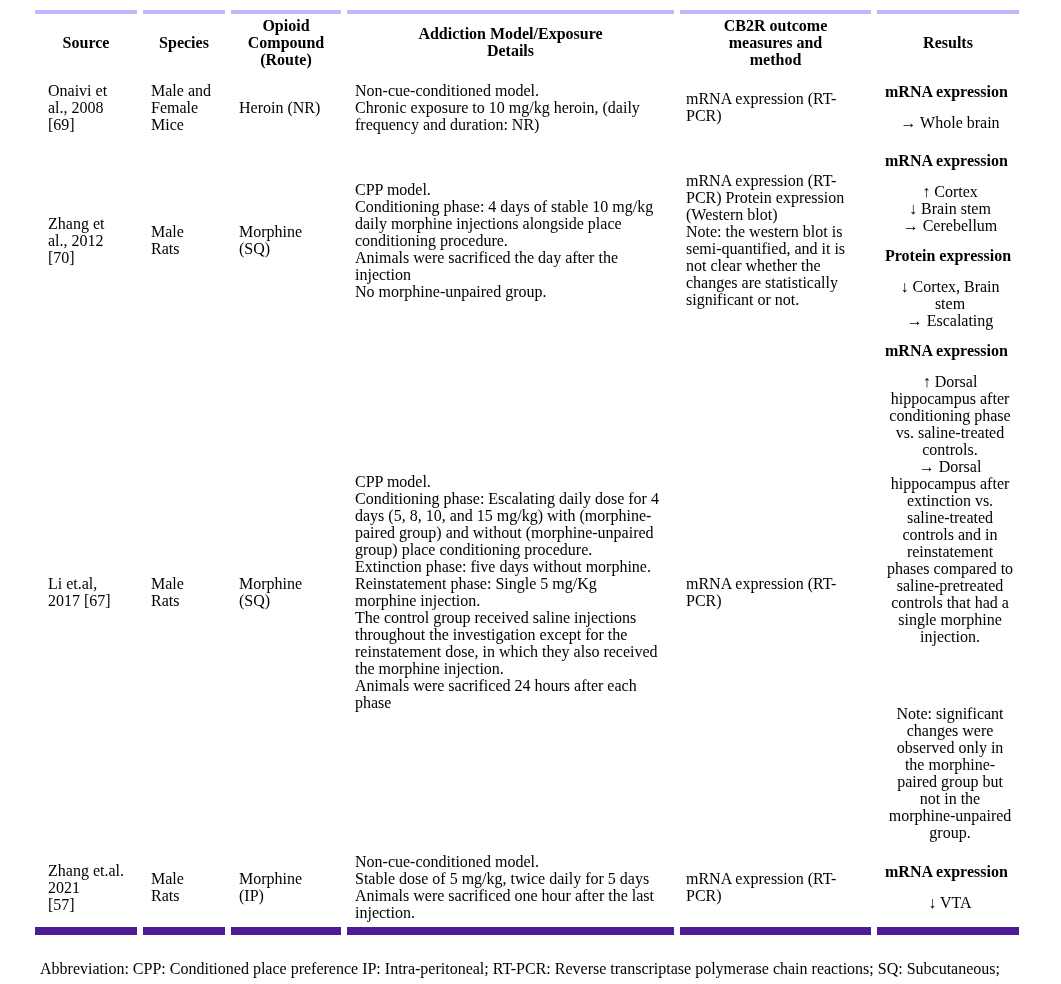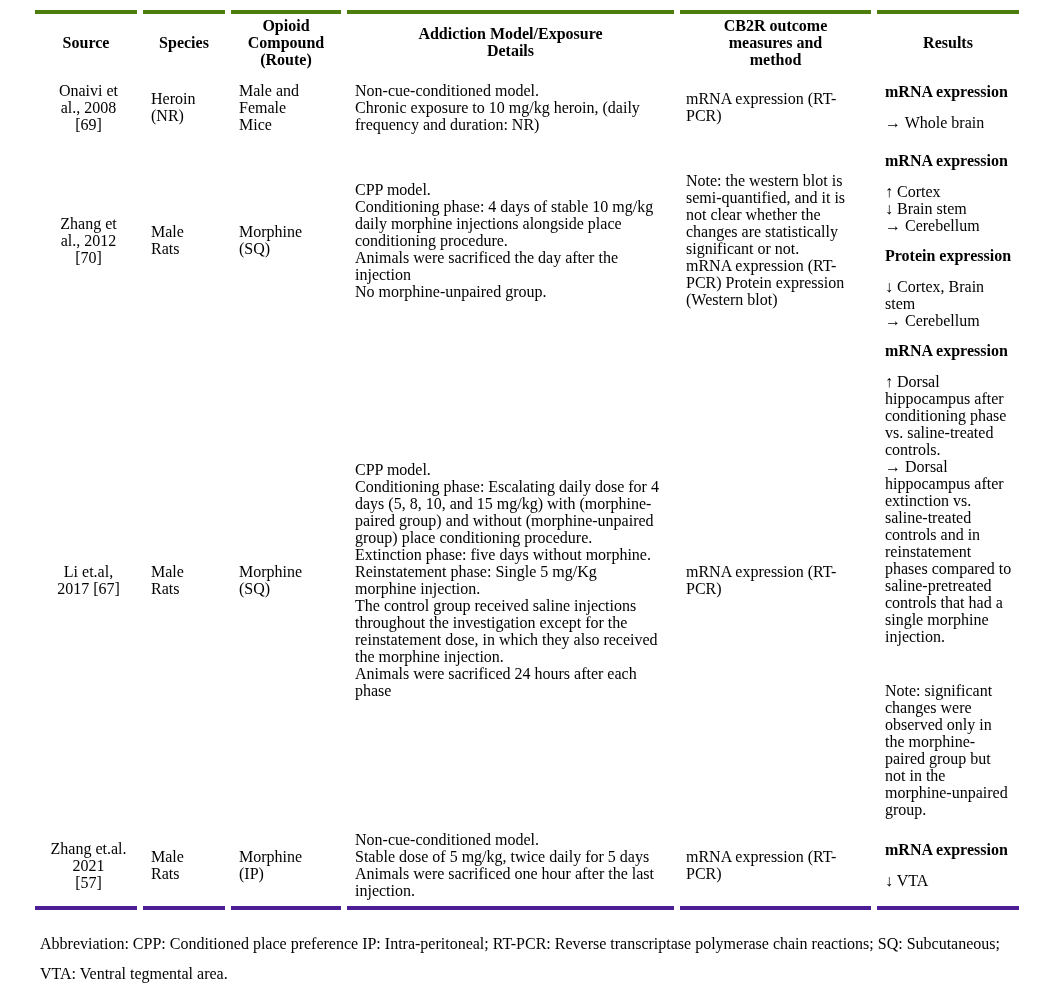--- a/index.html
+++ b/index.html
@@ -14,35 +14,35 @@
     display:grid;
     grid-template-columns:102px 82px 110px 327px 191px 142px;
     grid-template-rows:60px minmax(74px,auto) minmax(192px,auto) minmax(458px,auto) minmax(86px,auto);
     column-gap:6px;
   }
   .cell{
     display:flex;flex-direction:column;justify-content:center;
     padding:6px 8px;box-sizing:border-box;
   }
   .h{
-    border-top:4px solid #4d7c0f;
+    border-top:4px solid #c4b5fd;
     font-weight:bold;text-align:center;white-space:pre-line;
   }
-  .bb{border-bottom:4px solid #4c1d95;}
-  .src{padding-left:13px;white-space:pre-line;text-align:center;}
+  .bb{border-bottom:8px solid #4c1d95;}
+  .src{padding-left:13px;white-space:pre-line;}
   .sp{white-space:pre-line;}
   .op{white-space:pre-line;}
   .det p,.out p{margin:0;}
   .det{padding-right:12px;}
   .out{padding-left:6px;font-family:Liberation Serif, serif;}
   .res{padding-left:8px;padding-right:4px;}
   .rh{font-weight:bold;text-align:left;margin:0 0 14px 0;}
-  .rl{white-space:pre-line;margin:0 0 13px 0;}
+  .rl{white-space:pre-line;margin:0 0 13px 0;text-align:center;}
   .res .rl:last-child,.res .rh:last-child{margin-bottom:0;}
-  .note-gap{margin-top:24px;}
+  .note-gap{margin-top:47px;}
   .footnote{
     margin:19px 30px 0 40px;width:985px;
     font-size:16px;line-height:30px;
   }
 </style>
 </head>
 <body>
 
 <div class="page">
   <div class="table">
@@ -55,24 +55,24 @@
     <div class="cell h">Addiction Model/Exposure
 Details</div>
     <div class="cell h">CB2R outcome
 measures and
 method</div>
     <div class="cell h">Results</div>
 
     <div class="cell src">Onaivi et
 al., 2008
 [69]</div>
-    <div class="cell op">Heroin (NR)</div>
     <div class="cell sp">Male and
 Female
 Mice</div>
+    <div class="cell op">Heroin (NR)</div>
     <div class="cell det">
       <p>Non-cue-conditioned model.</p>
       <p>Chronic exposure to 10 mg/kg heroin, (daily frequency and duration: NR)</p>
     </div>
     <div class="cell out">
       <p>mRNA expression (RT-PCR)</p>
     </div>
     <div class="cell res">
       <div class="rh">mRNA expression</div>
       <div class="rl">→ Whole brain</div>
@@ -85,31 +85,31 @@
 Rats</div>
     <div class="cell op">Morphine
 (SQ)</div>
     <div class="cell det">
       <p>CPP model.</p>
       <p>Conditioning phase: 4 days of stable 10 mg/kg daily morphine injections alongside place conditioning procedure.</p>
       <p>Animals were sacrificed the day after the injection</p>
       <p>No morphine-unpaired group.</p>
     </div>
     <div class="cell out">
+      <p>mRNA expression (RT-PCR) Protein expression (Western blot)</p>
       <p>Note: the western blot is semi-quantified, and it is not clear whether the changes are statistically significant or not.</p>
-      <p>mRNA expression (RT-PCR) Protein expression (Western blot)</p>
     </div>
     <div class="cell res">
       <div class="rh">mRNA expression</div>
       <div class="rl">↑ Cortex
 ↓ Brain stem
 → Cerebellum</div>
       <div class="rh">Protein expression</div>
       <div class="rl">↓ Cortex, Brain stem
-→ Cerebellum</div>
+→ Escalating</div>
     </div>
 
     <div class="cell src">Li et.al,
 2017 [67]</div>
     <div class="cell sp">Male
 Rats</div>
     <div class="cell op">Morphine
 (SQ)</div>
     <div class="cell det">
       <p>CPP model.</p>

